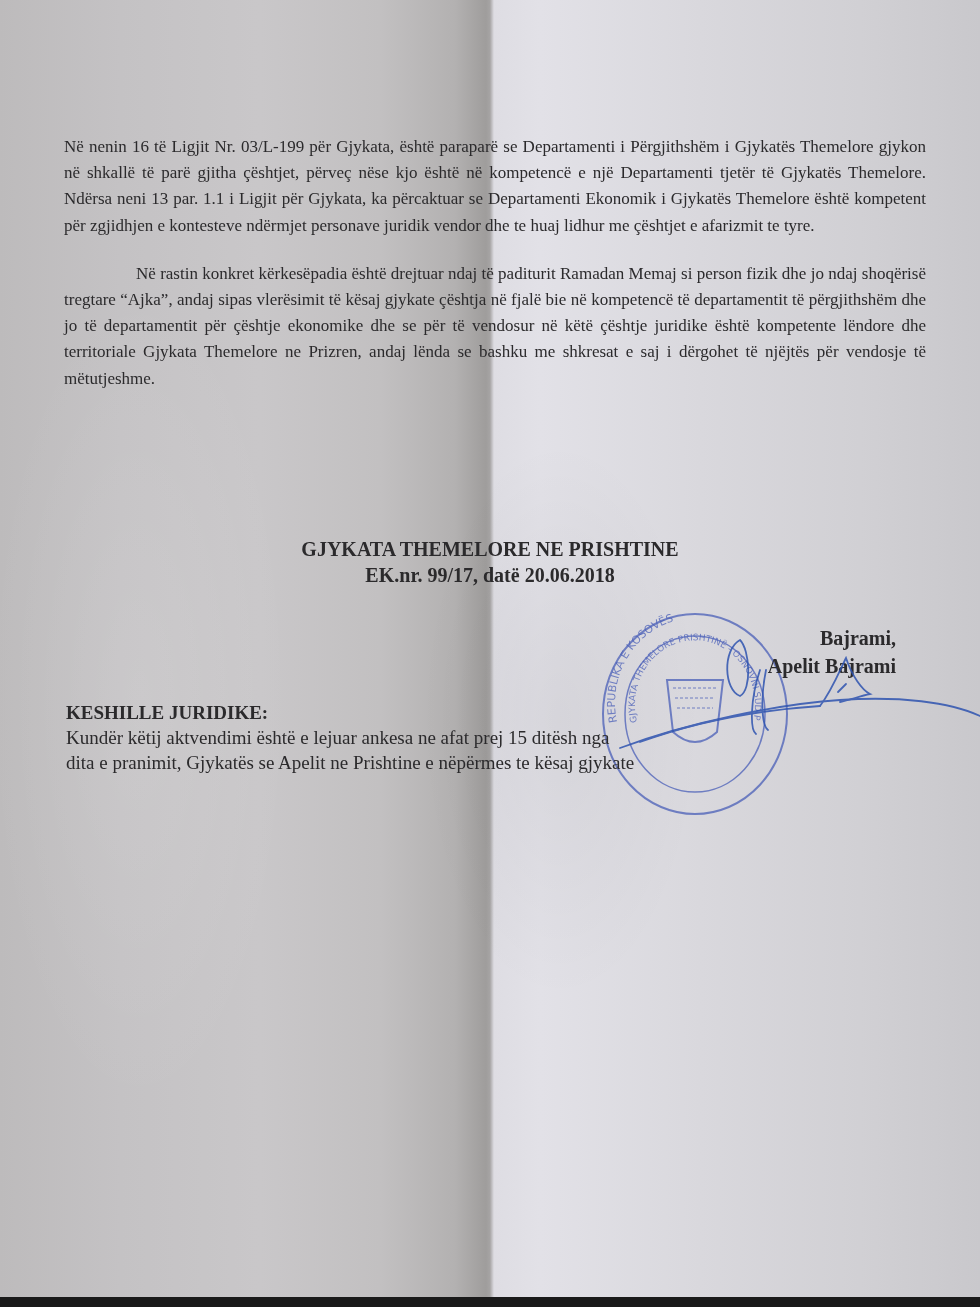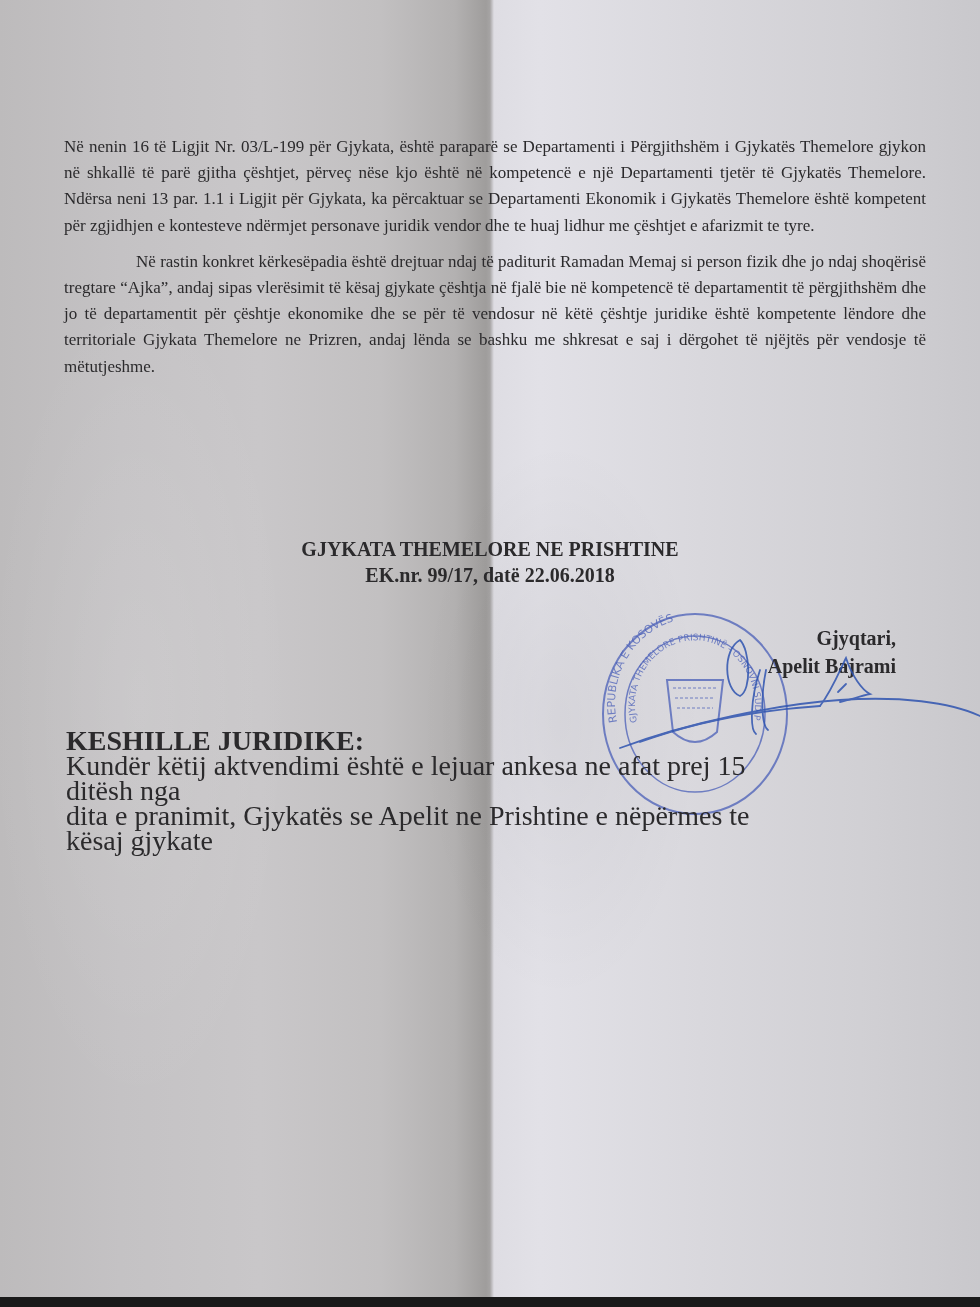--- a/index.html
+++ b/index.html
@@ -24,75 +24,75 @@
     }
     .bottom-strip {
       position: absolute; left: 0; bottom: 0; width: 980px; height: 10px; background: #1a1a1a;
     }
     .doc {
       position: absolute; left: 64px; top: 134px; width: 862px;
       font-family: "Liberation Serif", serif; color: #2b2a2c;
       font-size: 17px; line-height: 26.2px;
     }
     .para { text-align: justify; margin: 0; }
-    .para.indent { text-indent: 72px; margin-top: 10px; }
+    .para.indent { text-indent: 72px; margin-top: 22px; }
     .court-block {
       position: absolute; left: 0; top: 536px; width: 980px; text-align: center;
       font-family: "Liberation Serif", serif; font-weight: bold; color: #2b2a2c;
       font-size: 20px; line-height: 26px;
     }
     .court-block div { padding-left: 0; }
     .signature-block {
       position: absolute; left: 726px; top: 624px; width: 170px;
       font-family: "Liberation Serif", serif; font-weight: bold; color: #2b2a2c;
       font-size: 20px; line-height: 28px; text-align: right;
     }
     .legal-advice {
-      position: absolute; left: 66px; top: 728px; width: 720px;
-      font-family: "Liberation Serif", serif; color: #2b2a2c; font-size: 28px; line-height: 25px;
+      position: absolute; left: 66px; top: 700px; width: 720px;
+      font-family: "Liberation Serif", serif; color: #2b2a2c; font-size: 19px; line-height: 25px;
     }
     .legal-advice .heading { font-weight: bold; }
     .stamp { position: absolute; left: 595px; top: 602px; width: 200px; height: 220px; }
     .signature { position: absolute; left: 600px; top: 630px; width: 380px; height: 130px; }
   </style>
 </head>
 <body>
 
 <div class="paper"></div>
 <div class="shade"></div>
 
 <div class="doc">
   <p class="para">Në nenin 16 të Ligjit Nr. 03/L-199 për Gjykata, është paraparë se Departamenti i Përgjithshëm i Gjykatës Themelore gjykon në shkallë të parë gjitha çështjet, përveç nëse kjo është në kompetencë e një Departamenti tjetër të Gjykatës Themelore. Ndërsa neni 13 par. 1.1 i Ligjit për Gjykata, ka përcaktuar se Departamenti Ekonomik i Gjykatës Themelore është kompetent për zgjidhjen e kontesteve ndërmjet personave juridik vendor dhe te huaj lidhur me çështjet e afarizmit te tyre.</p>
   <p class="para indent">Në rastin konkret kërkesëpadia është drejtuar ndaj të paditurit Ramadan Memaj si person fizik dhe jo ndaj shoqërisë tregtare “Ajka”, andaj sipas vlerësimit të kësaj gjykate çështja në fjalë bie në kompetencë të departamentit të përgjithshëm dhe jo të departamentit për çështje ekonomike dhe se për të vendosur në këtë çështje juridike është kompetente lëndore dhe territoriale Gjykata Themelore ne Prizren, andaj lënda se bashku me shkresat e saj i dërgohet të njëjtës për vendosje të mëtutjeshme.</p>
 </div>
 
 <div class="court-block">
   <div>GJYKATA THEMELORE NE PRISHTINE</div>
-  <div>EK.nr. 99/17, datë 22.06.2018</div>
+  <div>EK.nr. 99/17, datë 20.06.2018</div>
 </div>
 
 <svg class="stamp" viewBox="0 0 200 220">
   <defs>
     <path id="stampArcOuter" d="M 22 120 A 80 85 0 1 1 178 120"></path>
     <path id="stampArcInner" d="M 42 120 A 60 65 0 1 1 158 120"></path>
   </defs>
   <g fill="none" stroke="#4a5fb8" opacity="0.75">
     <ellipse cx="100" cy="112" rx="92" ry="100" stroke-width="2"></ellipse>
     <ellipse cx="100" cy="112" rx="70" ry="78" stroke-width="1.5"></ellipse>
     <path d="M 72 78 L 128 78 L 122 130 Q 100 150 78 130 Z" stroke-width="2"></path>
     <path d="M 78 86 L 122 86 M 80 96 L 120 96 M 82 106 L 118 106" stroke-width="1" stroke-dasharray="3 2"></path>
   </g>
   <g fill="#4a5fb8" opacity="0.75" font-family="DejaVu Sans, sans-serif" font-size="11">
     <text><textPath href="#stampArcOuter">REPUBLIKA E KOSOVËS</textPath></text>
     <text font-size="9"><textPath href="#stampArcInner">GJYKATA THEMELORE PRISHTINË - OSNOVNI SUD PRIŠTINA</textPath></text>
   </g>
 </svg>
 
 <div class="signature-block">
-  <div>Gjyqtari,</div>
+  <div>Bajrami,</div>
   <div>Apelit Bajrami</div>
 </div>
 
 <svg class="signature" viewBox="0 0 380 130">
   <g fill="none" stroke="#2f54b0" stroke-width="1.8" stroke-linecap="round" opacity="0.85">
     <path d="M 20 118 C 90 92 180 74 240 70 C 300 66 350 72 380 86"></path>
     <path d="M 40 112 C 100 90 160 80 220 76"></path>
     <path d="M 140 10 C 122 20 124 60 140 66 C 152 60 150 20 140 10 Z"></path>
     <path d="M 160 40 C 150 70 150 100 156 104 M 166 40 C 160 70 162 96 168 100"></path>
     <path d="M 220 76 C 232 60 240 40 246 28 C 252 46 262 60 270 64 C 260 66 250 70 240 72"></path>

